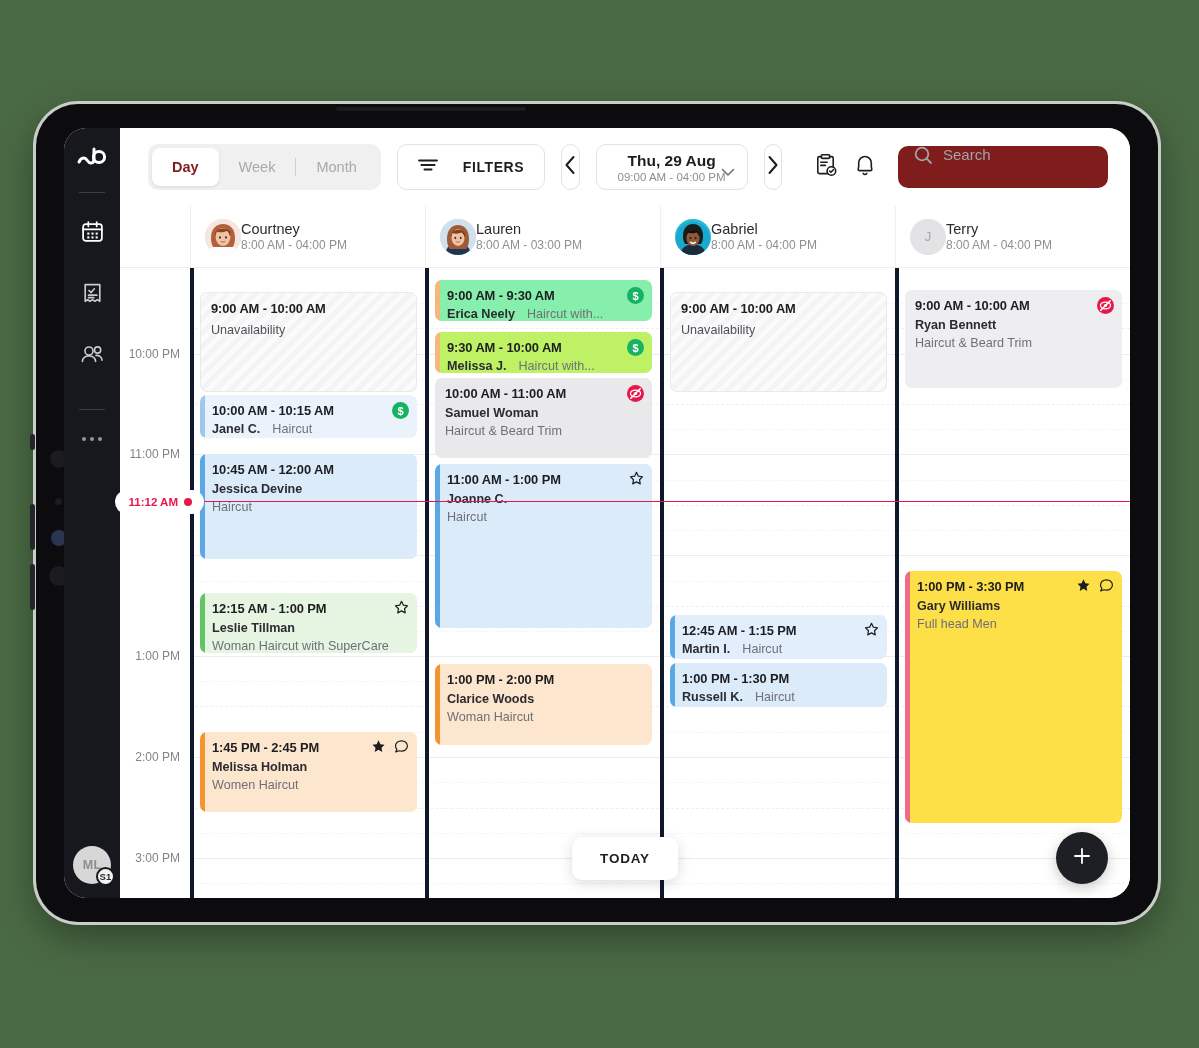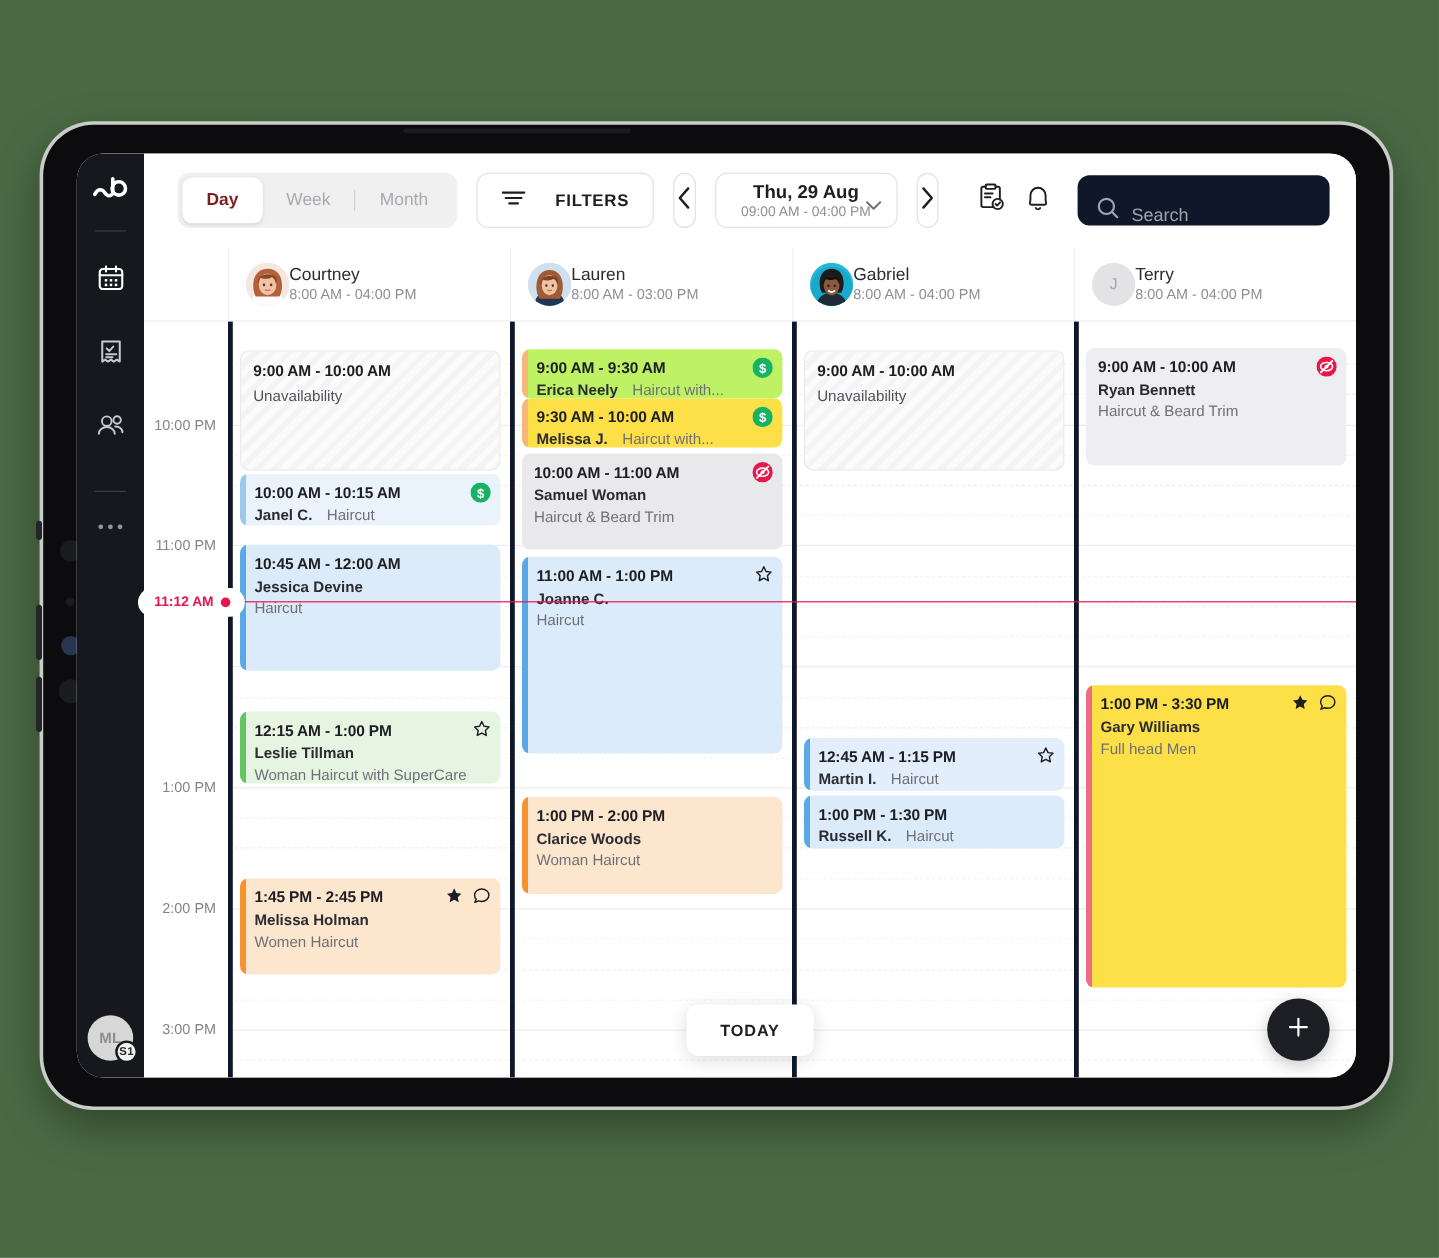--- a/index.html
+++ b/index.html
@@ -109,22 +109,22 @@
   #filters-label { font-size: 14px; font-weight: 700; letter-spacing: .6px; color: #1d1d22; }
   .nav-arrow { width: 46px; }
   #date-box { flex-direction: column; padding: 0 16px; gap: 1px; position: relative; min-width: 152px;}
   #date-title { font-size: 15.5px; font-weight: 700; color: #1d1d22; }
   #date-range { font-size: 11.5px; color: #8e8e95; }
   #date-caret { position: absolute; right: 12px; top: 18px; }
 
   #toolbar-spacer { flex: 1; }
   .icon-btn { width: 38px; height: 38px; display:flex; align-items:center; justify-content:center; }
   #search-box {
-    height: 42px; min-width: 210px; background: #0f172a; border-radius: 10px;
-    display: flex; align-items: flex-end; gap: 10px; padding: 0 16px; margin-left: 6px;
+    height: 42px; min-width: 210px; background: #7f1d1d; border-radius: 10px;
+    display: flex; align-items: flex-start; gap: 10px; padding: 0 16px; margin-left: 6px;
   }
   #search-input {
     border: none; outline: none; background: transparent;
     font-size: 15px; color: #8e8e95; font-family: inherit; width: 140px;
   }
   #search-input::placeholder { color: #a3a3a9; }
 
   
   #staff-row {
     height: 62px; display: flex; border-bottom: 1px solid #ececee; flex: none;
@@ -540,38 +540,38 @@
                   <svg width="15" height="15" viewBox="0 0 15 15" fill="none" stroke="#1d1d22" stroke-width="1.2">
                       <path d="M13.4 7c0 3-2.7 5.2-6 5.2-.9 0-1.7-.15-2.45-.42L1.7 13l1.15-2.6C2 9.45 1.5 8.3 1.5 7c0-3 2.7-5.2 6-5.2s5.9 2.2 5.9 5.2z" stroke-linejoin="round"></path>
                     </svg>
                 </span>
               </div>
             </div>
           </div>
 
           <div class="col">
 
-            <div class="appt compact" style="top:23px;height:41px;background:#bef264">
+            <div class="appt compact" style="top:12px;height:41px;background:#86efac">
               <div class="bar" style="background:#f7b77a"></div>
               <div class="t">9:00 AM - 9:30 AM</div>
               <div class="row2">
                 <div class="n">Erica Neely</div>
                 <div class="s">Haircut with...</div>
               </div>
               <div class="badges">
                 <span>
                   <svg width="17" height="17" viewBox="0 0 17 17">
                       <circle cx="8.5" cy="8.5" r="8.5" fill="#16b364"></circle>
                       <text x="8.5" y="12.6" font-size="11" font-weight="700" fill="#fff" text-anchor="middle" font-family="Liberation Sans, sans-serif">$</text>
                     </svg>
                 </span>
               </div>
             </div>
 
-            <div class="appt compact" style="top:64px;height:41px;background:#fde047">
+            <div class="appt compact" style="top:64px;height:41px;background:#bef264">
               <div class="bar" style="background:#f7b77a"></div>
               <div class="t">9:30 AM - 10:00 AM</div>
               <div class="row2">
                 <div class="n">Melissa J.</div>
                 <div class="s">Haircut with...</div>
               </div>
               <div class="badges">
                 <span>
                   <svg width="17" height="17" viewBox="0 0 17 17">
                       <circle cx="8.5" cy="8.5" r="8.5" fill="#16b364"></circle>

